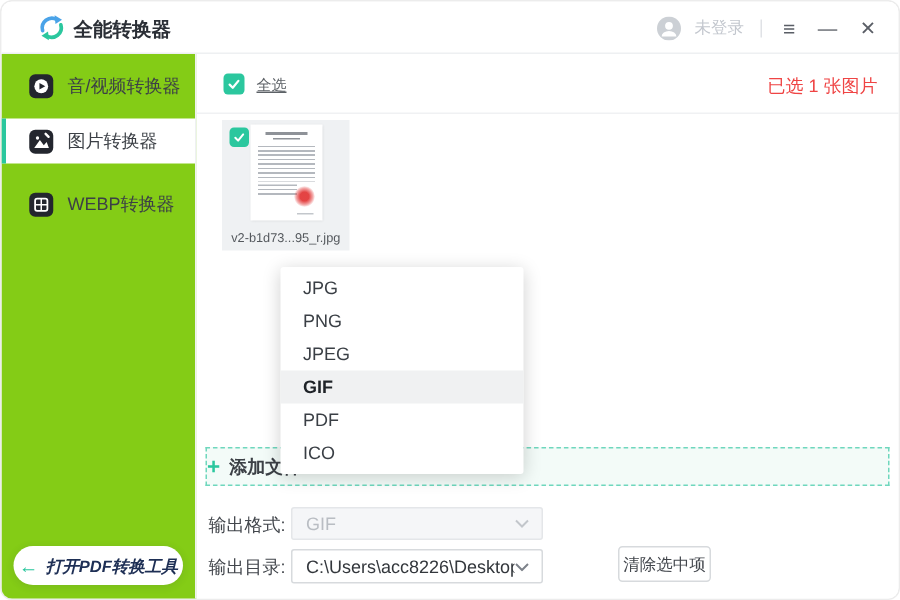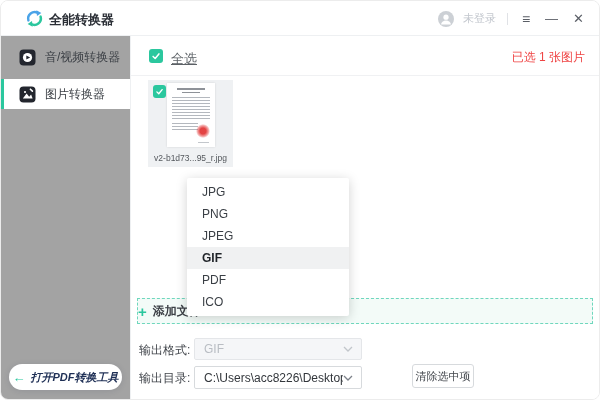--- a/index.html
+++ b/index.html
@@ -17,40 +17,40 @@
   .logo { position:absolute; left:24px; top:8px; width:19px; height:19px; }
   .app-title { position:absolute; left:48px; top:10px; font-size:13px; font-weight:bold; color:#2b2f36; }
   .tb-right { position:absolute; right:12px; top:0; height:35px; display:flex; align-items:center; gap:9px; }
   .avatar { width:16px; height:16px; }
   .user-name { font-size:11px; color:#c3c7ce; }
   .tb-sep { width:1px; height:12px; background:#e0e2e6; margin:0 2px; }
   .tb-btn { font-size:13px; color:#5a5e66; line-height:1; cursor:default; padding:2px 3px; }
   .tb-btn.menu { font-size:14px; }
 
   
-  .sidebar { position:absolute; left:0; top:35px; width:130px; height:365px; background:#a3a3a3; border-right:1px solid #eef0f2; }
+  .sidebar { position:absolute; left:0; top:35px; width:130px; height:365px; background:#84cc16; border-right:1px solid #eef0f2; }
   .side-item { position:absolute; left:0; width:100%; height:30px; display:flex; align-items:center; padding-left:18px; gap:9px; font-size:12px; color:#3c4046; }
   .side-item.i0 { top:6px; }
   .side-item.i1 { top:43px; }
   .side-item.i2 { top:85px; }
   .side-item.active { background:#fff; }
   .side-item.active::before { content:""; position:absolute; left:0; top:0; width:3px; height:100%; background:#2bc79e; }
   .side-icon { width:17px; height:17px; flex:0 0 17px; }
   .pdf-pill { position:absolute; left:8px; top:328px; width:113px; height:26px; background:#fff; border-radius:13px;
     box-shadow:0 1px 6px rgba(31,43,74,.12); display:flex; align-items:center; justify-content:center; gap:5px; }
   .pdf-arrow { color:#2bc79e; font-size:13px; font-weight:bold; }
   .pdf-label { font-size:11px; font-weight:bold; font-style:italic; color:#1e2f55; }
 
   
   .main { position:absolute; left:130px; top:35px; width:470px; height:365px; background:#fff; }
 
   .main-header { position:absolute; left:0; top:0; width:100%; height:40px; border-bottom:1px solid #f0f1f3; }
   .checkbox { width:14px; height:14px; background:#2bc79e; border-radius:3px; display:flex; align-items:center; justify-content:center; }
   .cb-all { position:absolute; left:18px; top:13px; }
-  .select-all-label { position:absolute; left:40px; top:14px; font-size:13px; color:#5c6166;text-decoration:underline; }
+  .select-all-label { position:absolute; left:40px; top:14px; font-size:10px; color:#5c6166;text-decoration:underline; }
   .selected-count { position:absolute; right:16px; top:13px; font-size:12px; font-weight:normal; color:#ef4444; }
 
   
   .thumb-card { position:absolute; left:17px; top:44px; width:85px; height:87px; background:#eff1f3; }
   .thumb-img-area { position:absolute; left:0; top:0; width:85px; height:70px; }
   .cb-thumb { position:absolute; left:5px; top:5px; width:13px; height:13px; z-index:3; }
   .doc { position:absolute; left:19px; top:3px; width:48px; height:64px; background:#fff; box-shadow:0 0 2px rgba(0,0,0,.12); }
   .doc-title { height:1.5px; background:#8e9298; margin:5px auto 0; width:28px; }
   .doc-title.t2 { width:18px; margin-top:2px; }
   .doc-par { height:24px; margin:4px 5px 0; background:repeating-linear-gradient(to bottom, #b4b8be 0 1px, transparent 1px 3px); }
@@ -131,20 +131,29 @@
     <div class="side-item i1 active">
       <svg class="side-icon" viewBox="0 0 17 17">
         <rect x="0.5" y="0.5" width="16" height="16" rx="4" fill="#23262e"></rect>
         <circle cx="6" cy="6" r="1.1" fill="#fff"></circle>
         <polygon points="3.8,12.6 7.6,7.4 10.2,10.8 12.1,8.6 13.6,12.6" fill="#fff"></polygon>
         <rect x="10.2" y="3.4" width="4.4" height="1.6" rx="0.8" transform="rotate(45 12.4 4.2)" fill="#fff"></rect>
       </svg>
       <span>图片转换器</span>
     </div>
 
+    <div class="side-item i2">
+      <svg class="side-icon" viewBox="0 0 17 17">
+        <rect x="0.5" y="0.5" width="16" height="16" rx="4" fill="#23262e"></rect>
+        <rect x="4.4" y="4.4" width="8.2" height="8.2" rx="1.4" fill="none" stroke="#fff" stroke-width="1.2"></rect>
+        <line x1="4.4" y1="8.5" x2="12.6" y2="8.5" stroke="#fff" stroke-width="1"></line>
+        <line x1="8.5" y1="4.4" x2="8.5" y2="12.6" stroke="#fff" stroke-width="1"></line>
+      </svg>
+      <span>WEBP转换器</span>
+    </div>
 
     <div class="pdf-pill">
       <span class="pdf-arrow">←</span>
       <span class="pdf-label">打开PDF转换工具</span>
     </div>
   </div>
 
   <div class="main">
 
     <div class="main-header">

